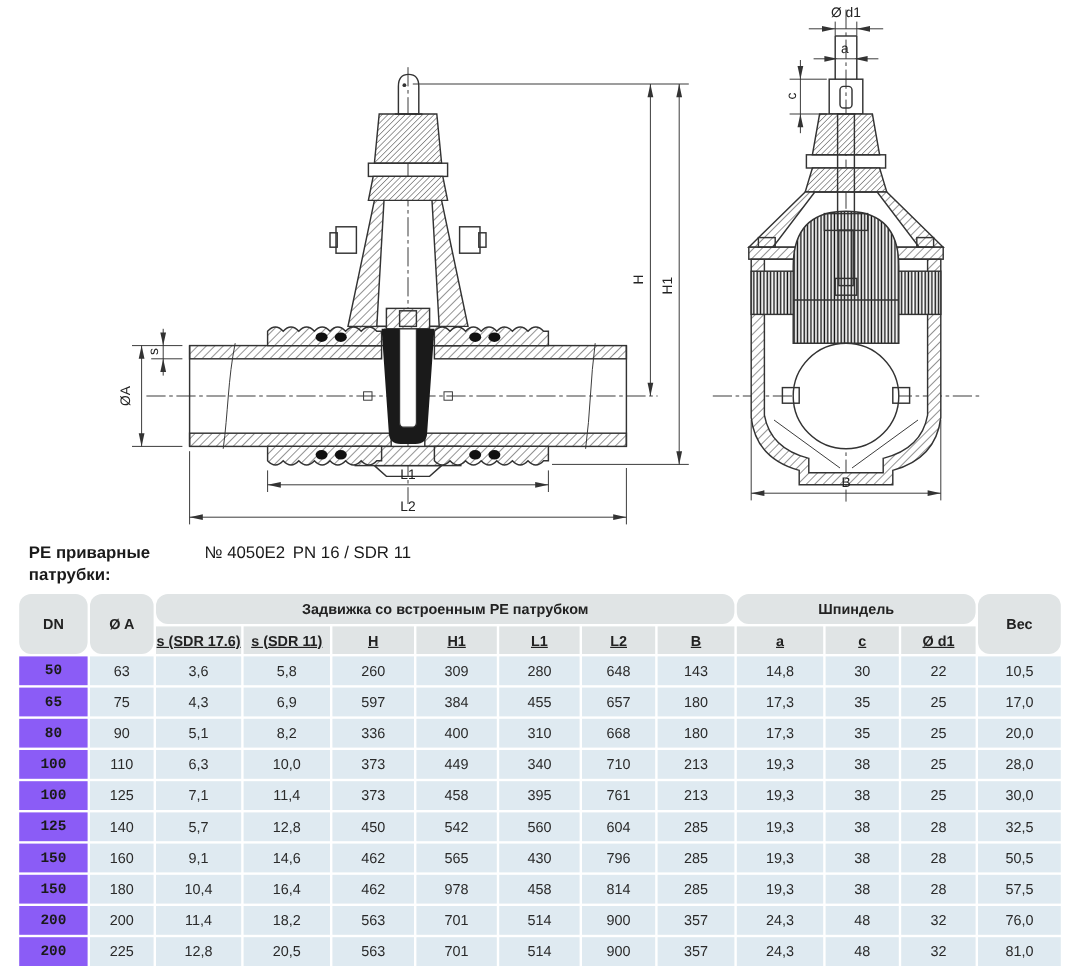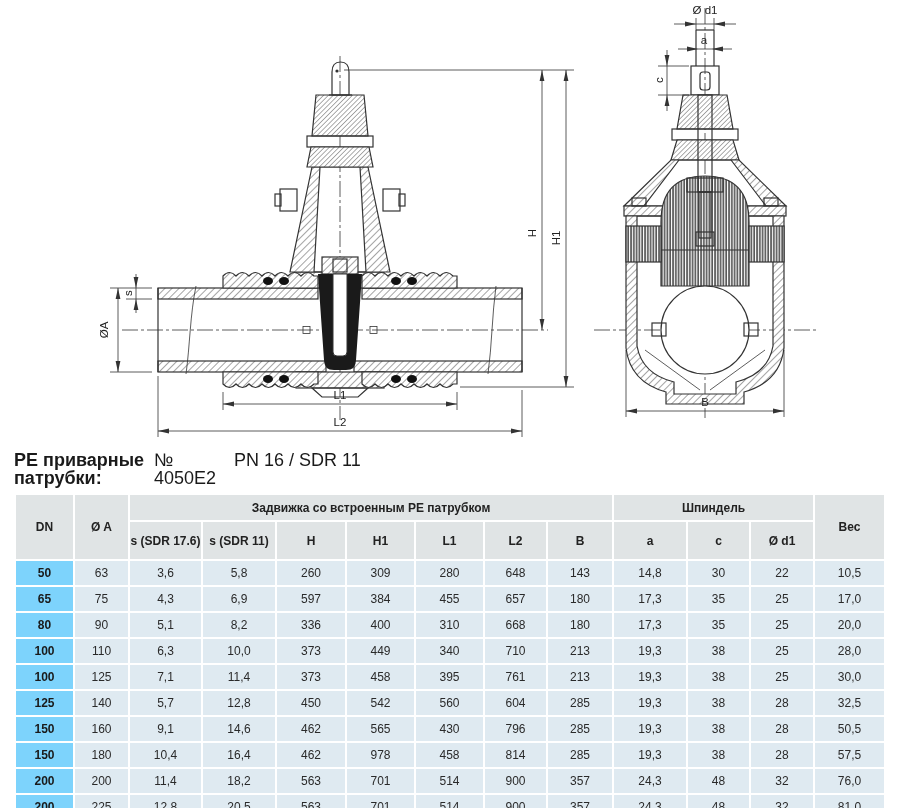--- a/index.html
+++ b/index.html
@@ -1,29 +1,29 @@
 <!DOCTYPE html>
 <html><head>
 <meta charset="utf-8">
 <style>
   html,body{margin:0;padding:0;background:#fff;}
   body{width:900px;height:808px;overflow:hidden;font-family:"Liberation Sans","DejaVu Sans",sans-serif;color:#1a1a1a;}
   .page{width:900px;height:808px;background:#ffffff;}
   svg.drawing{display:block;}
   svg.drawing text{font-family:"Liberation Sans","DejaVu Sans",sans-serif;font-size:11.5px;fill:#222;}
-  .note{display:flex;padding:8px 0 0 14px;font-size:18px;line-height:18px;}
+  .note{display:flex;padding:8px 0 0 24px;font-size:14px;line-height:18px;}
   .note-label{font-weight:bold;width:140px;}
   .note-line{display:flex;}
-  .note-num{width:80px;}
+  .note-num{width:80px;text-align:center;}
   table.dims{border-collapse:separate;border-spacing:2px;table-layout:fixed;width:872px;margin:6px 14px 0 14px;font-size:12px;}
   table.dims th{background:#e0e4e5;font-weight:bold;text-align:center;vertical-align:middle;padding:0;color:#222;}
   table.dims td{background:#dfeaf1;text-align:center;vertical-align:middle;padding:0;height:24px;color:#2a2a2a;}
-  table.dims td.dn{background:#7dd3fc;font-weight:bold;color:#1a1a1a;}
-  table.dims thead tr.r1 th{height:25px;}
-  table.dims thead tr.r2 th{height:37px;}
+  table.dims td.dn{background:#8b5cf6;font-weight:bold;color:#1a1a1a;font-family:Liberation Mono, monospace;}
+  table.dims thead tr.r1 th{height:25px;border-radius:10px;}
+  table.dims thead tr.r2 th{height:23px;text-decoration:underline;}
   .ol{fill:none;stroke:#333;stroke-width:1.2;}
   .th{stroke:#333;stroke-width:1.2;}
   .dim{stroke:#333;stroke-width:0.8;fill:none;}
   .cl{stroke:#333;stroke-width:0.8;fill:none;stroke-dasharray:16 3 3 3;}
   .ar{fill:#333;stroke:none;}
 </style>
 </head>
 <body>
 
 <div class="page">

